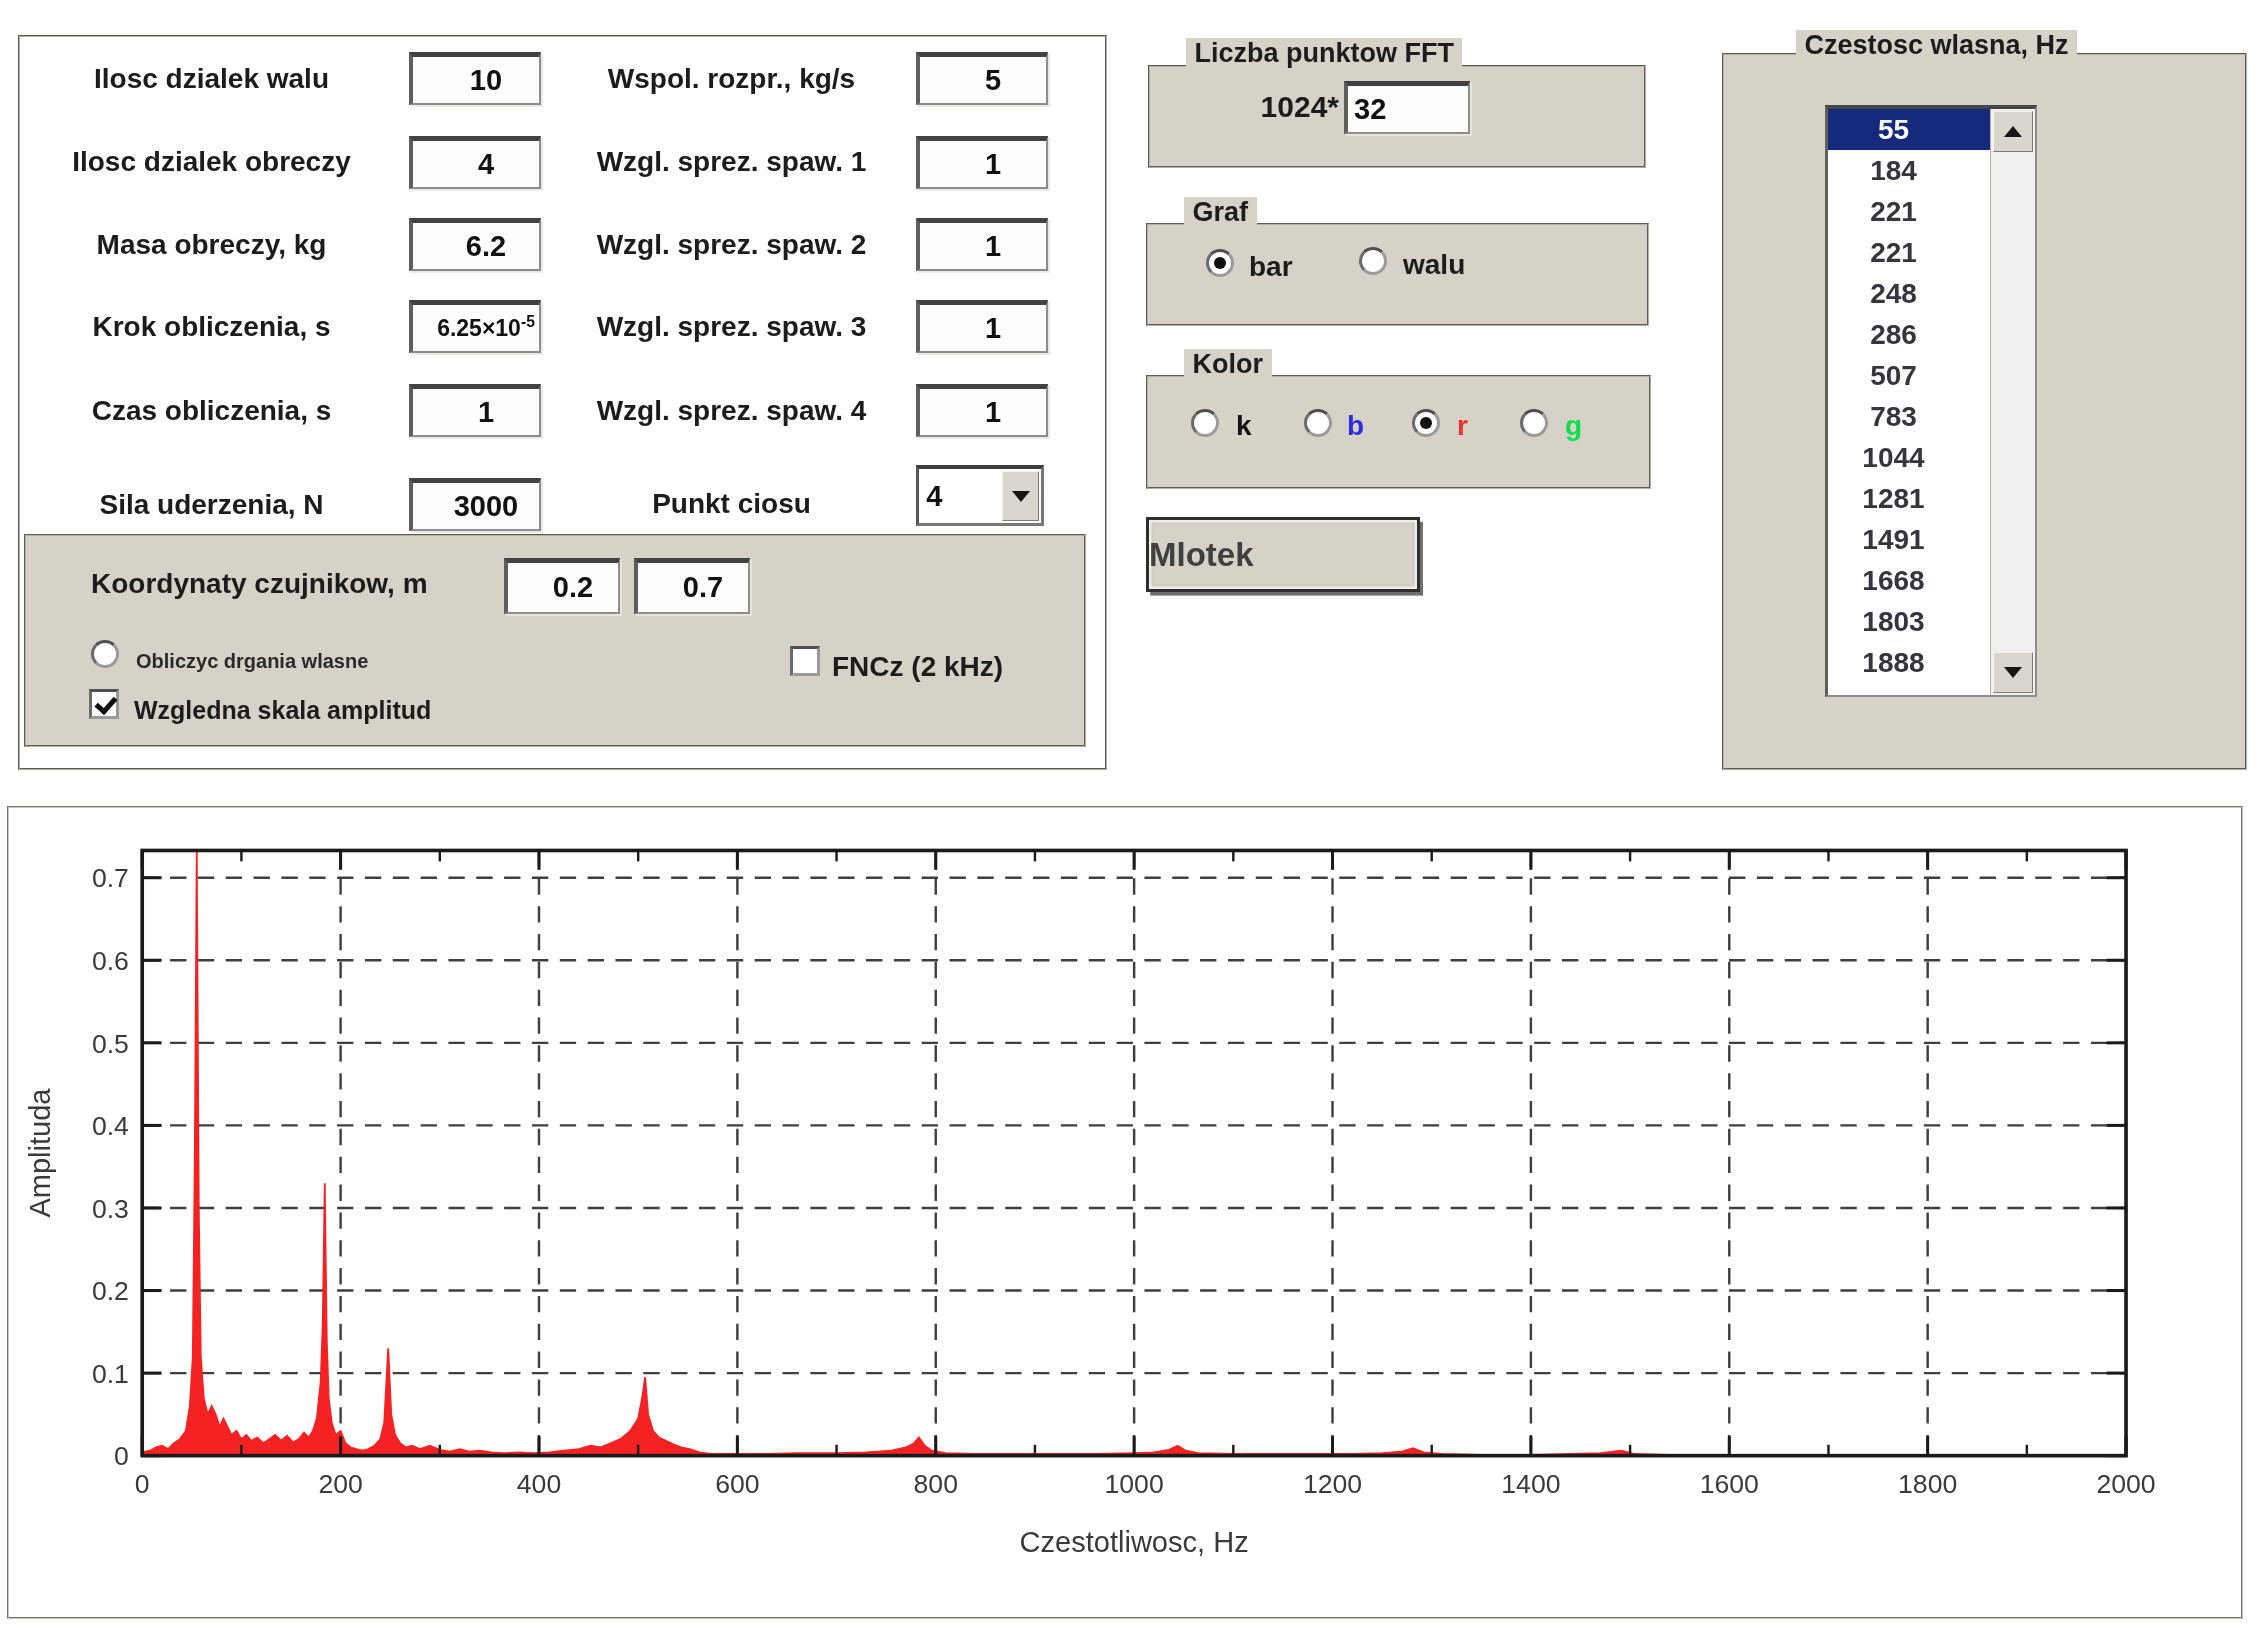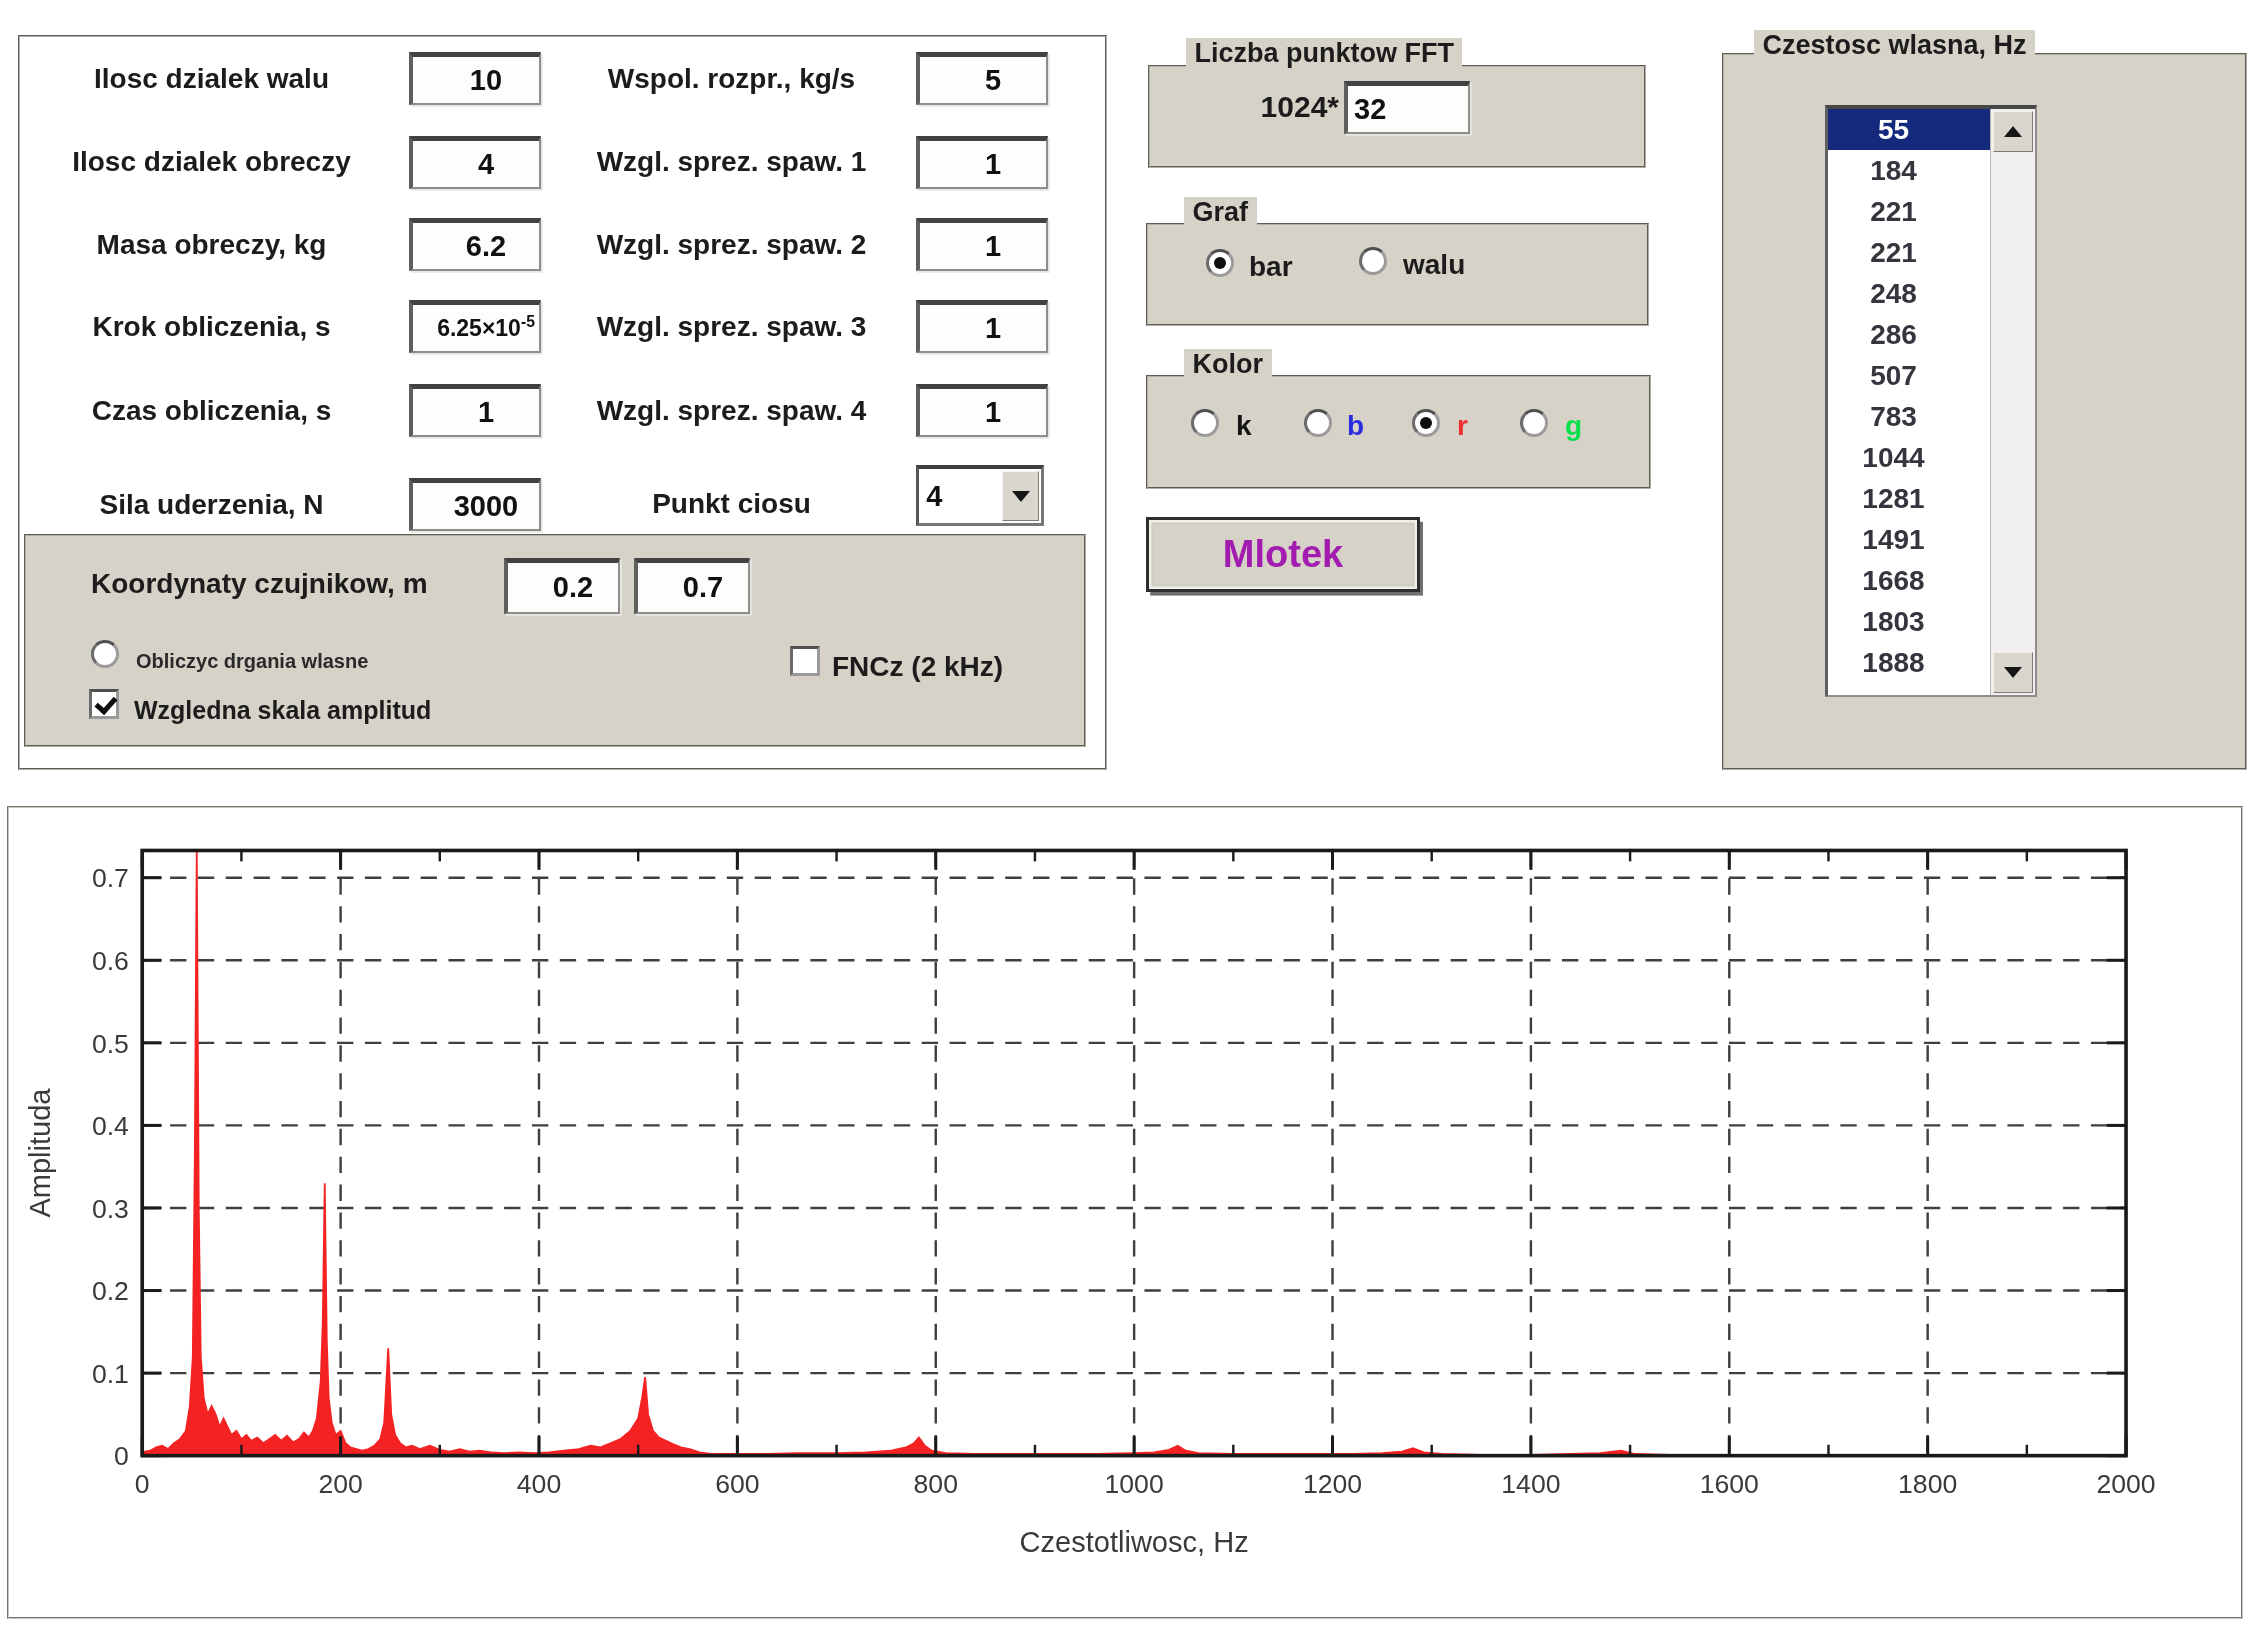--- a/index.html
+++ b/index.html
@@ -55,22 +55,22 @@
     position:absolute; right:1.8px; top:1.8px; bottom:1.8px; width:35px; background:#d9d6cd;
     border:1.8px solid; border-color:#f4f2ee #7e7b73 #7e7b73 #f4f2ee;
     display:flex; align-items:center; justify-content:center;
   }
   .tri-down { width:0; height:0; border-left:9px solid transparent; border-right:9px solid transparent; border-top:11.5px solid #161616; }
   .tri-up { width:0; height:0; border-left:9px solid transparent; border-right:9px solid transparent; border-bottom:11.5px solid #161616; }
   
   .pushbtn {
     position:absolute; background:#d6d2c8; border:3px solid #2e2e2e;
     box-shadow:3.6px 4.2px 0 -0.6px #707070, inset 0 0 0 2.4px #f0eee8, inset 0 0 0 4.8px #cfccc2;
-    display:flex; align-items:center; justify-content:center;
-    font-weight:bold; font-size:38px; color:#a21caf;
+    display:flex; align-items:center; justify-content:flex-start;
+    font-weight:bold; font-size:33px; color:#404040;
   }
   
   .listbox {
     position:absolute; box-sizing:border-box; background:#fff;
     border:2.4px solid #8d8d8d; border-top:4.2px solid #474747; border-left:3.6px solid #606060;
   }
   .li {
     height:41px; display:flex; align-items:center; justify-content:center;
     padding-right:76px; font-weight:bold; font-size:28px; color:#35353d;
   }
@@ -196,21 +196,21 @@
   <div class="lbl" style="left: 1347px; top: 410px; color: rgb(43, 43, 224);">b</div>
   <div class="radio on" style="left:1412px;top:409px;"></div>
   <div class="lbl" style="left: 1457px; top: 410px; color: rgb(240, 48, 48);">r</div>
   <div class="radio" style="left:1520px;top:409px;"></div>
   <div class="lbl" style="left: 1565px; top: 410px; color: rgb(7, 224, 74);">g</div>
 
   <div class="pushbtn" style="left:1146px;top:517px;width:268px;height:69px;">
       <span>Mlotek</span>
     </div>
 
-  <div class="gtitle" style="left:1754px;top:30px;font-size:27px;">Czestosc wlasna, Hz</div>
+  <div class="gtitle" style="left:1796px;top:30px;font-size:27px;">Czestosc wlasna, Hz</div>
   <div class="listbox" style="left:1825px;top:105px;width:212px;height:592px;">
     <div class="li on">55</div>
     <div class="li">184</div>
     <div class="li">221</div>
     <div class="li">221</div>
     <div class="li">248</div>
     <div class="li">286</div>
     <div class="li">507</div>
     <div class="li">783</div>
     <div class="li">1044</div>

